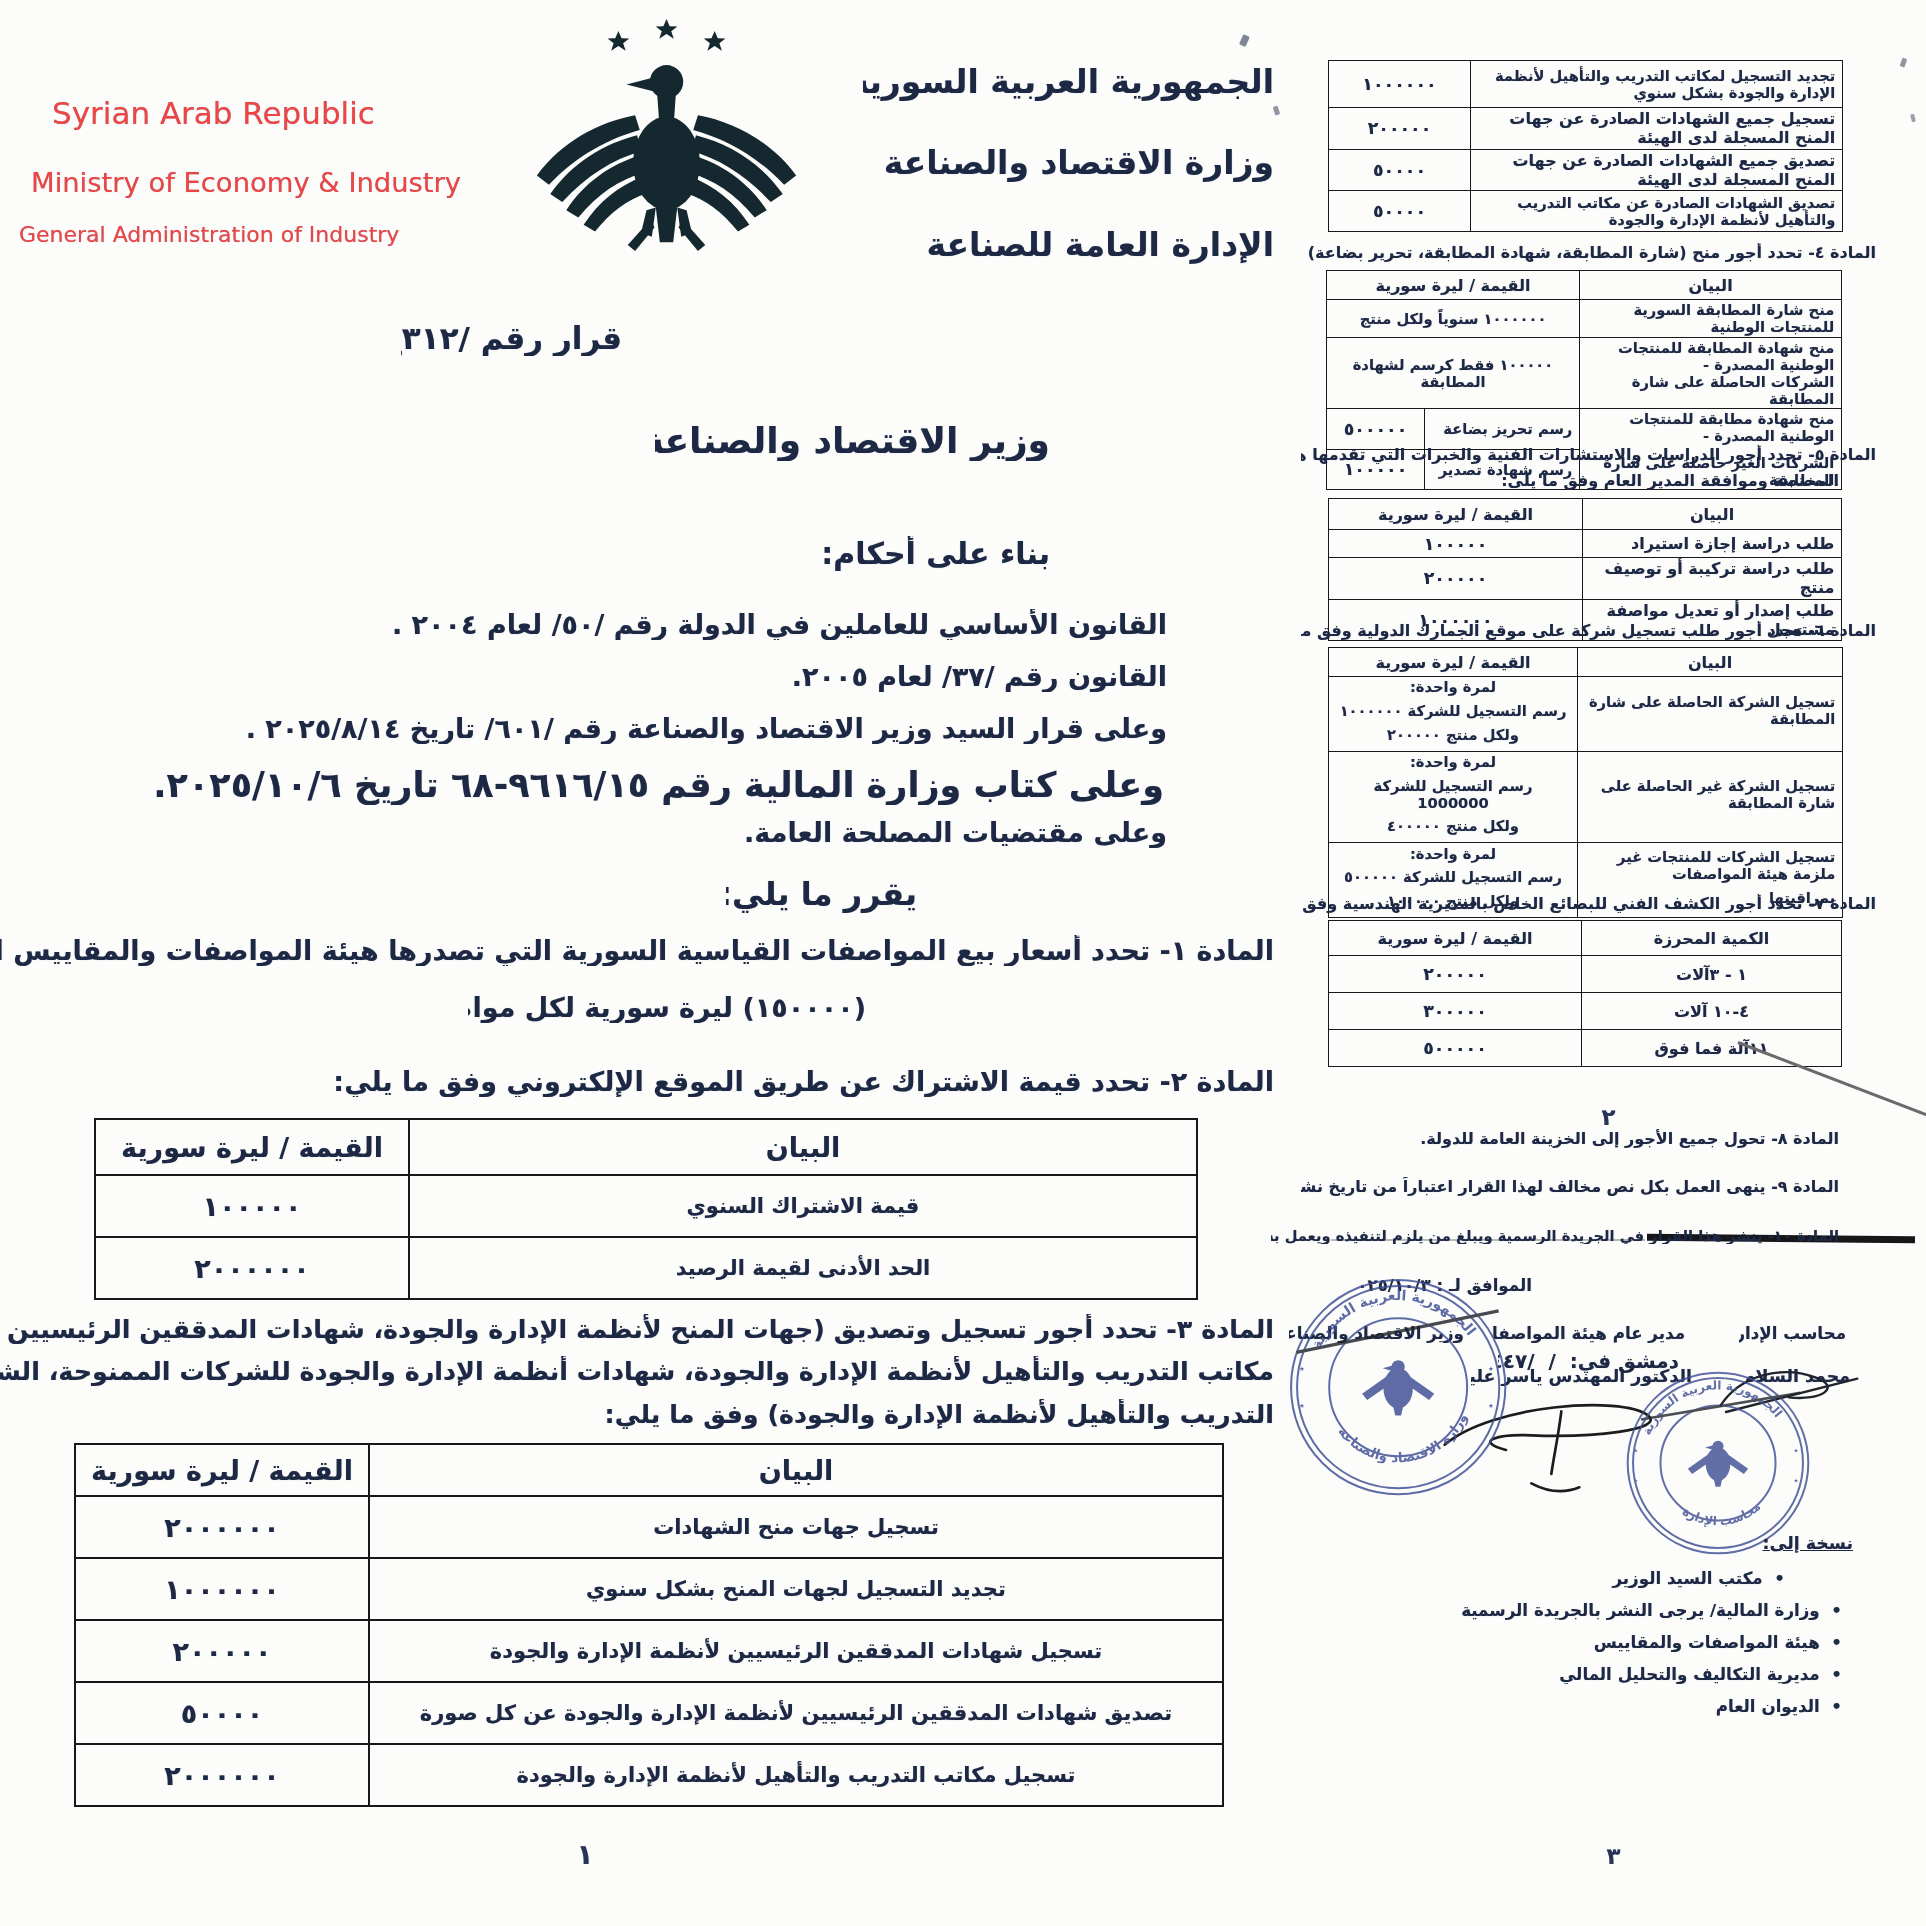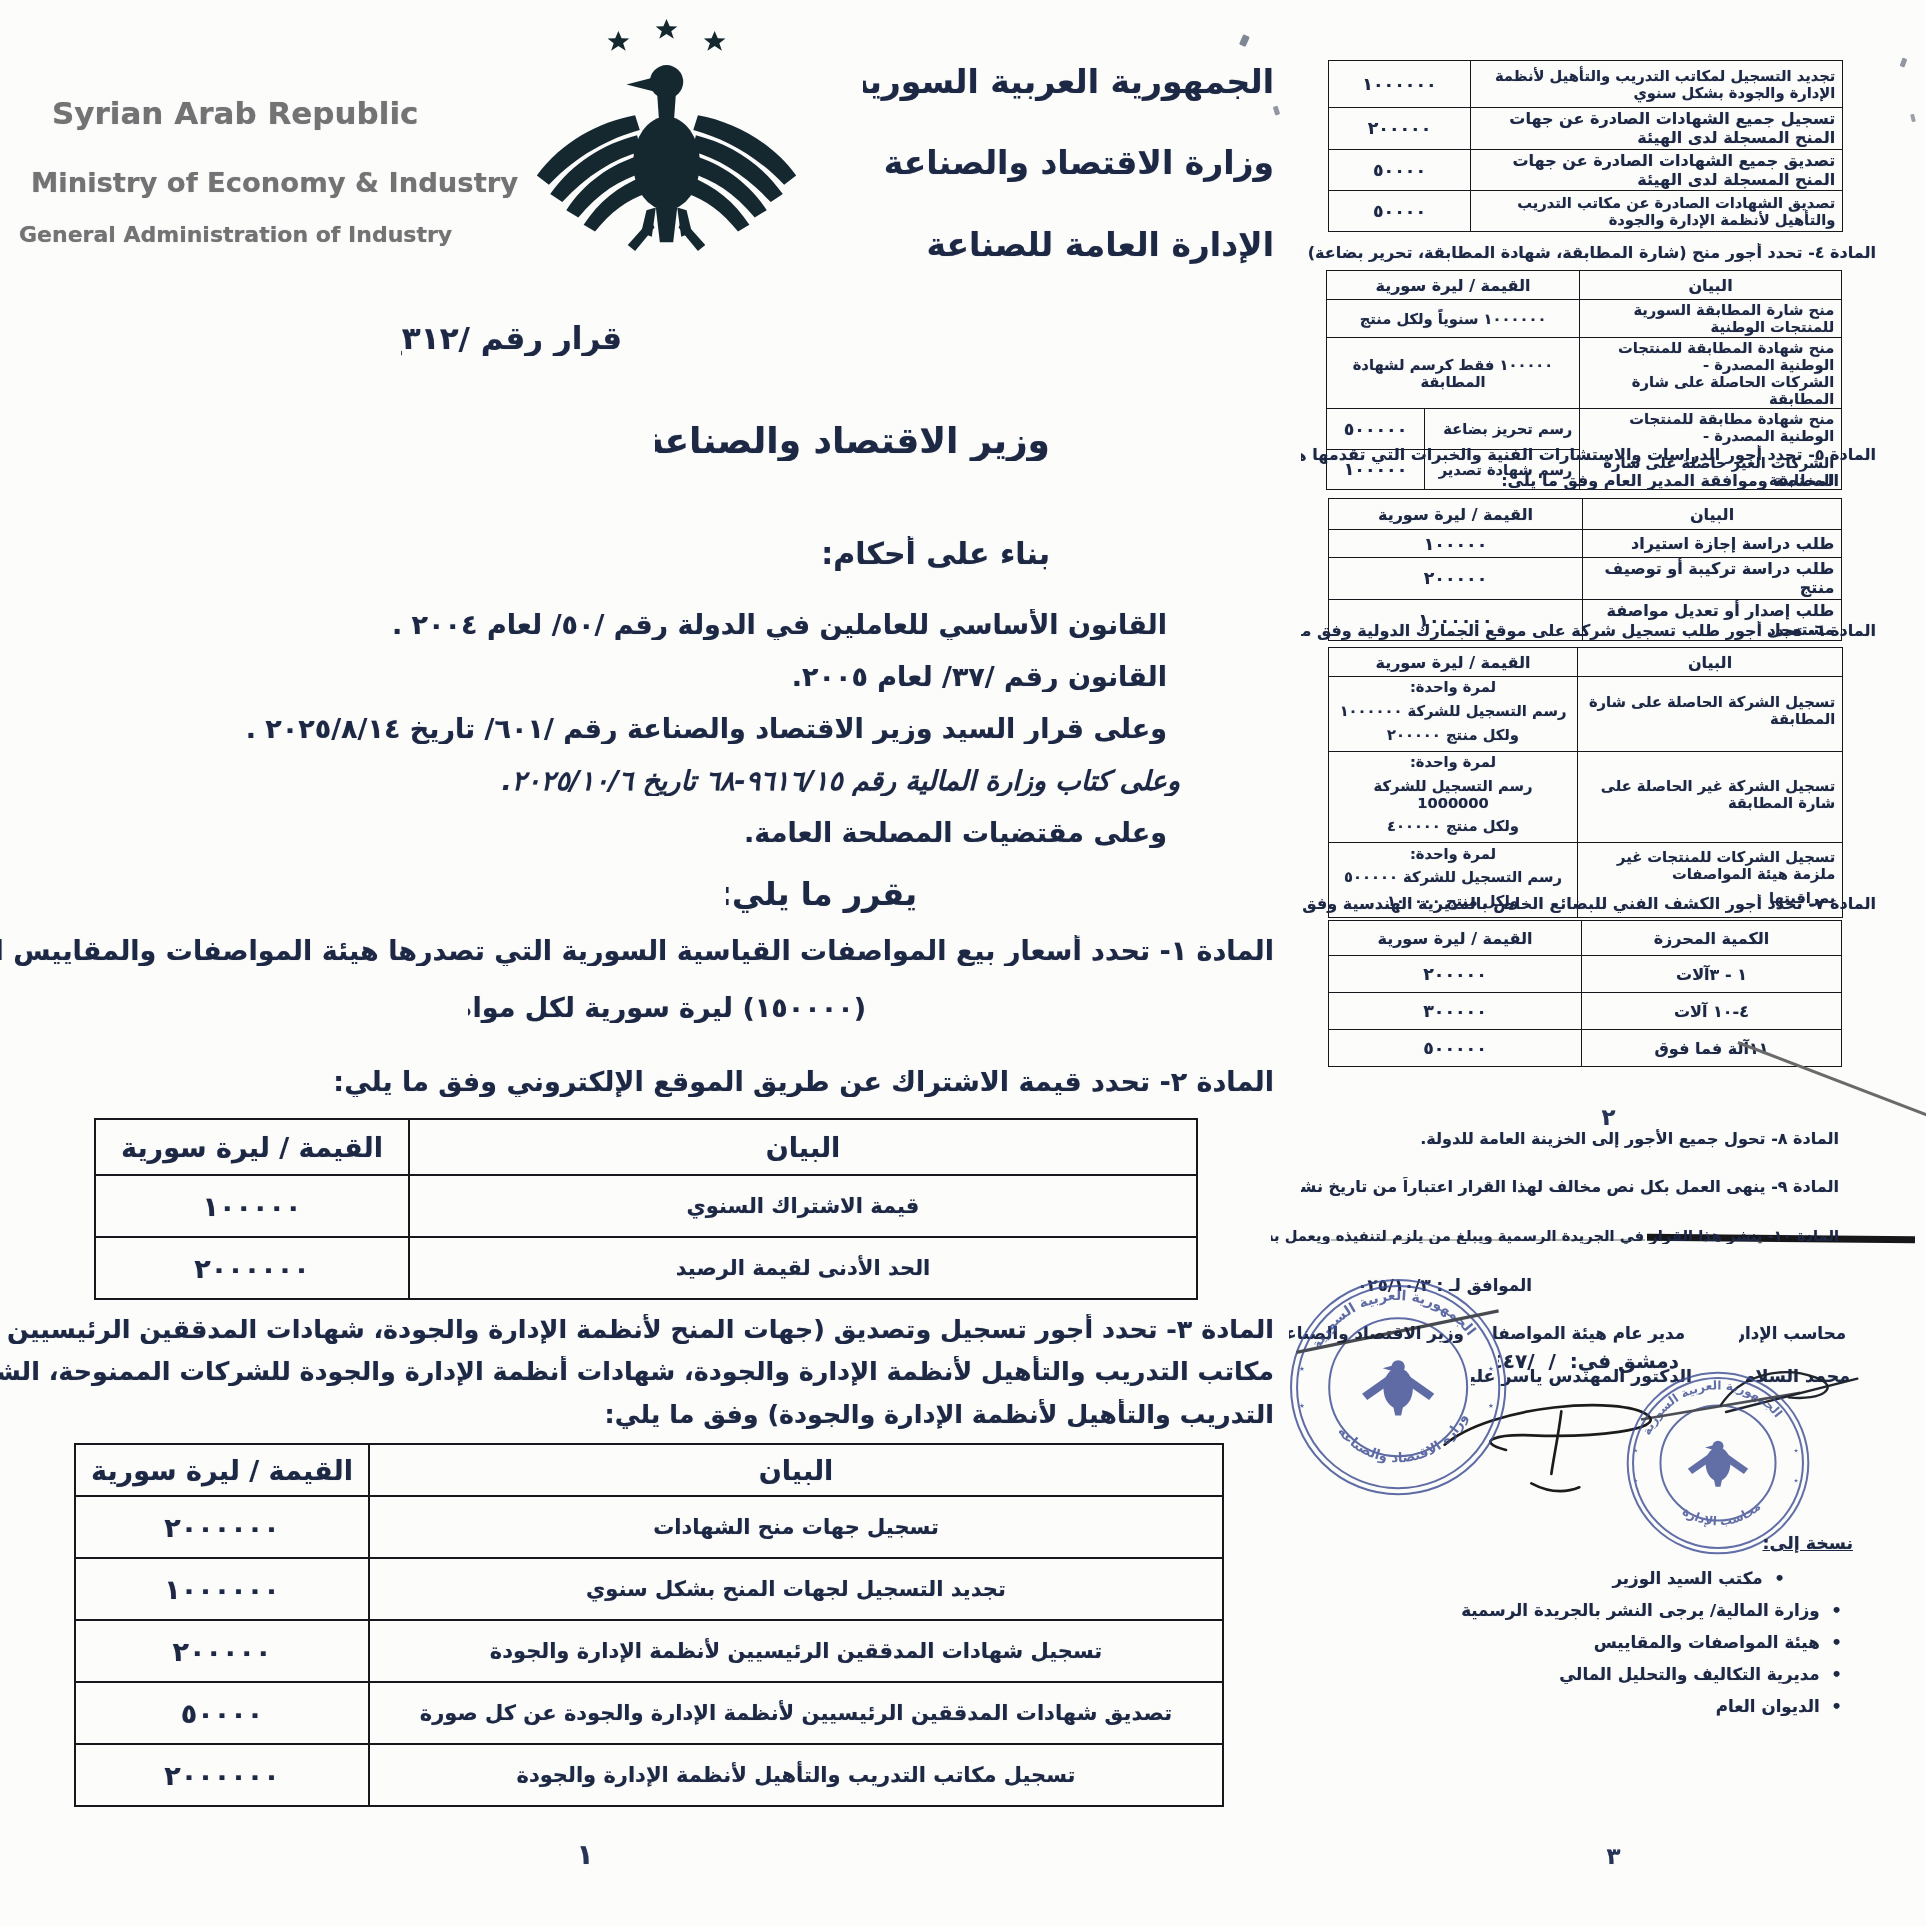--- a/index.html
+++ b/index.html
@@ -2,21 +2,21 @@
 <html lang="ar" style="font-size:10.7px"><head>
 <meta charset="utf-8">
 <style>
   html,body{margin:0;padding:0;}
   body{
     width:1926px;height:1926px;position:relative;overflow:hidden;
     background:#fcfcfa;
     font-family:"DejaVu Sans","Liberation Sans",sans-serif;
   }
   .abs{position:absolute;}
-  .en{position:absolute;font-weight:bold;color:#737373;white-space:nowrap;
+  .en{position:absolute;font-weight:normal;color:#ef4444;white-space:nowrap;
       text-shadow:0 0 0.8px rgba(25,35,70,.45);}
   .line{position:absolute;direction:rtl;text-align:right;font-weight:bold;color:#1d2845;
         white-space:nowrap;overflow:hidden;text-shadow:0 0 0.8px rgba(25,35,70,.45);}
   .t{position:absolute;border-collapse:collapse;table-layout:fixed;background:transparent;}
   .t th,.t td{border:2px solid #17171c;color:#1d2845;font-weight:bold;text-align:center;
       vertical-align:middle;padding:1.3px 6.7px;direction:rtl;
       text-shadow:0 0 0.8px rgba(25,35,70,.45);overflow:hidden;}
   .p1t th{font-size:27px;}
   .p1t td{font-size:21px;}
   .p1t td.num{font-size:27px;letter-spacing:4px;}
@@ -69,21 +69,21 @@
 
 <div class="line" style="left:401px;top:320px;width:221px;font-size:31px;text-align:center;">قرار رقم /٣١٢ح/</div>
 
 <div class="line" style="left:655px;top:420px;width:395px;font-size:36px;">وزير الاقتصاد والصناعة:</div>
 
 <div class="line" style="left:796px;top:536px;width:254px;font-size:30px;">بناء على أحكام:</div>
 
 <div class="line" style="left:107px;top:609px;width:1060px;font-size:27px;">القانون الأساسي للعاملين في الدولة رقم /٥٠/ لعام ٢٠٠٤ .</div>
 <div class="line" style="left:107px;top:661px;width:1060px;font-size:27px;">القانون رقم /٣٧/ لعام ٢٠٠٥.</div>
 <div class="line" style="left:107px;top:713px;width:1060px;font-size:27px;">وعلى قرار السيد وزير الاقتصاد والصناعة رقم /٦٠١/ تاريخ ٢٠٢٥/٨/١٤ .</div>
-<div class="line" style="left:120px;top:765px;width:1060px;font-size:27px;font-style:italic;">وعلى كتاب وزارة المالية رقم ٩٦١٦/١٥-٦٨ تاريخ ٢٠٢٥/١٠/٦.</div>
+<div class="line" style="left:104px;top:765px;width:1060px;font-size:35px;">وعلى كتاب وزارة المالية رقم ٩٦١٦/١٥-٦٨ تاريخ ٢٠٢٥/١٠/٦.</div>
 <div class="line" style="left:107px;top:817px;width:1060px;font-size:27px;">وعلى مقتضيات المصلحة العامة.</div>
 
 <div class="line" style="left:726px;top:875px;width:191px;font-size:32px;">يقرر ما يلي:</div>
 
 <div class="line" style="left:0px;top:935px;width:1274px;font-size:27px;">المادة ١- تحدد أسعار بيع المواصفات القياسية السورية التي تصدرها هيئة المواصفات والمقاييس العربية السورية بمبلغ قدره</div>
 <div class="line" style="left:468px;top:992px;width:398px;font-size:27px;">(١٥٠٠٠٠) ليرة سورية لكل مواصفة.</div>
 
 <div class="line" style="left:194px;top:1066px;width:1080px;font-size:27px;">المادة ٢- تحدد قيمة الاشتراك عن طريق الموقع الإلكتروني وفق ما يلي:</div>
 
 <table class="t p1t" dir="ltr" style="left:94px;top:1118px;width:1104px;">

